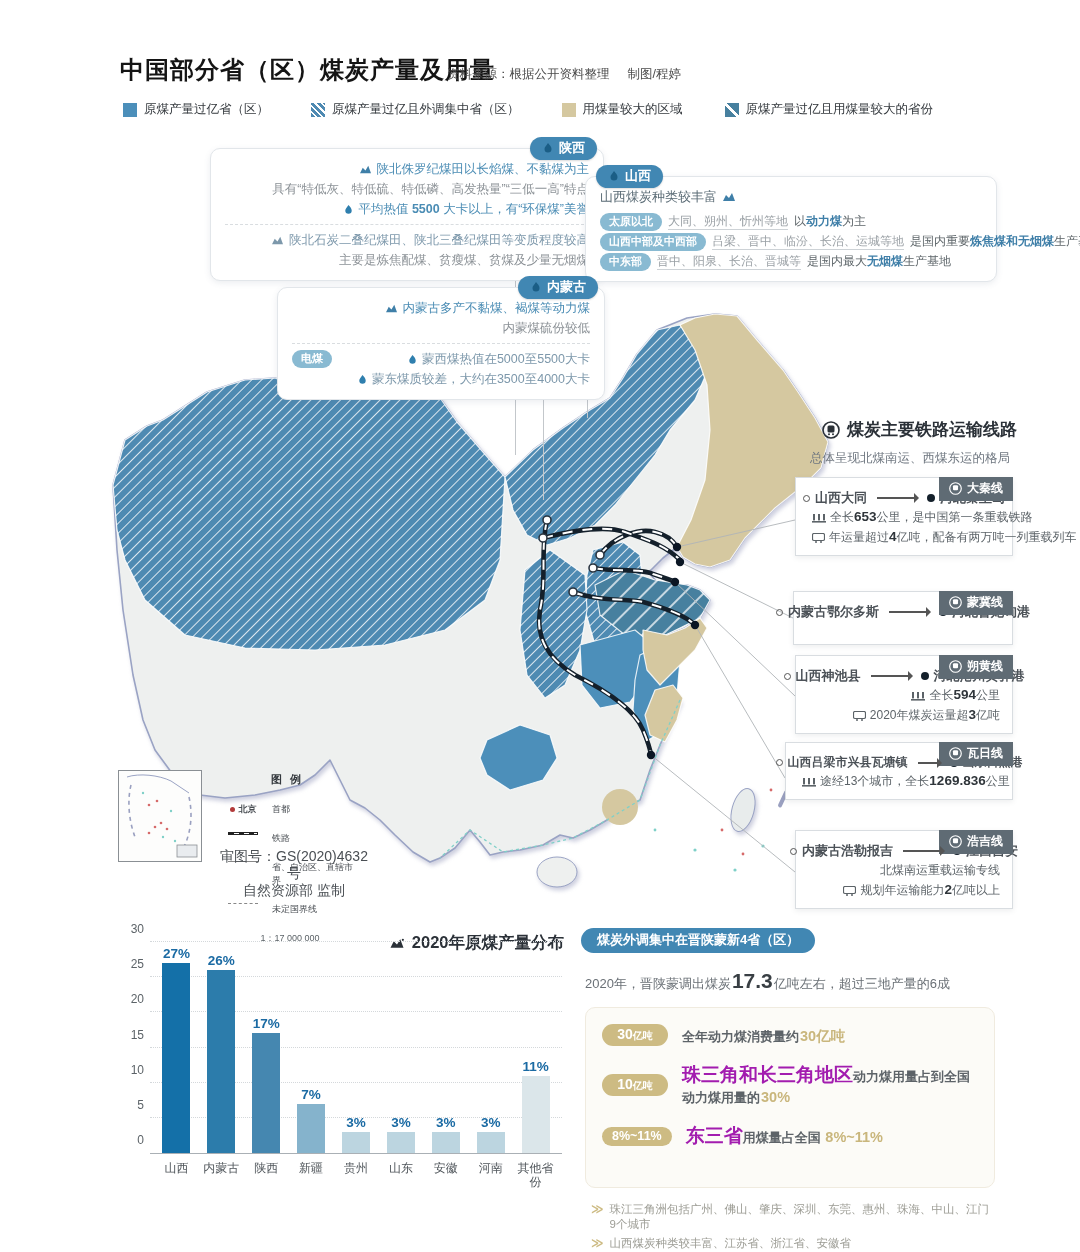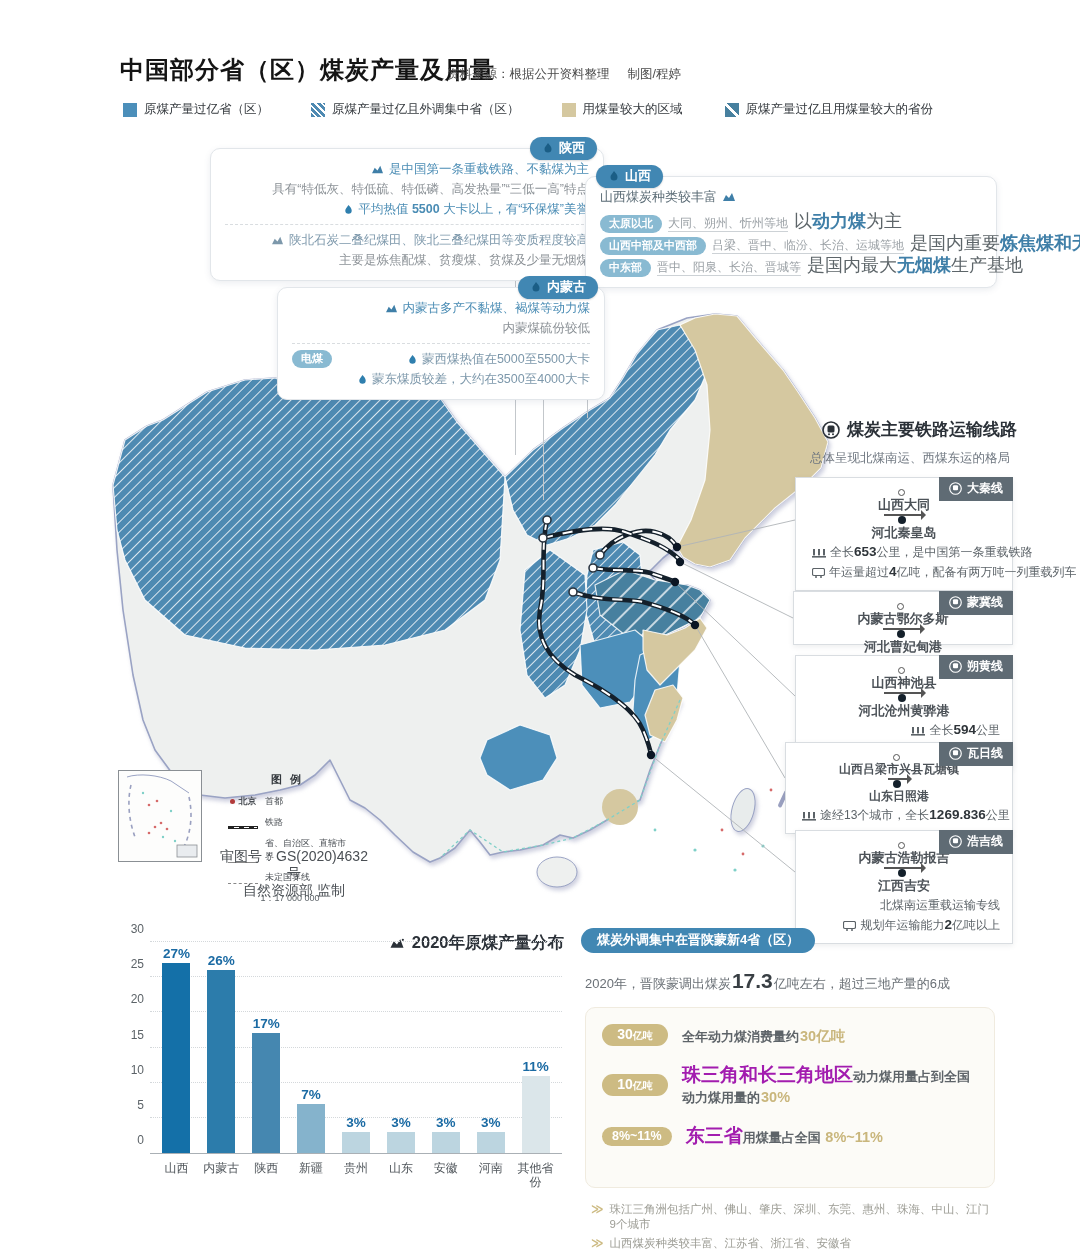--- a/index.html
+++ b/index.html
@@ -27,46 +27,46 @@
   .ln{font-size:12.5px;line-height:20px;white-space:nowrap;}
   .t-blue{color:#4a8cb4;}
   .t-grey{color:#8b9196;}
   .t-steel{color:#7d98ab;}
   .dotted-div{border-top:1px dashed #d9dde0;margin:5px 0;}
   .r{text-align:right;}
   .num{font-weight:800;}
   .pill{display:inline-block;background:#89bad2;color:#fff;font-size:11px;font-weight:700;
         border-radius:10px;padding:1px 9px 2px;line-height:15px;}
   .sub{font-size:12px;color:#9aa0a5;border-bottom:1px solid #cdd2d6;margin:0 6px;padding-bottom:1px;}
-  .desc{font-size:18px;color:#5d6569;}
+  .desc{font-size:12px;color:#5d6569;}
   .desc b{color:#3f7fa8;}
   .ico{display:inline-block;vertical-align:-2px;margin:0 4px;}
 
   
   .rail-head{position:absolute;left:822px;top:418px;display:flex;align-items:center;font-size:17px;font-weight:800;color:#2b3138;z-index:3;}
   .rail-head svg{margin-right:7px;}
   .rail-sub{position:absolute;left:810px;top:450px;font-size:12.5px;color:#6f7780;z-index:3;}
   .rail-box{position:absolute;background:#fff;border:1px solid #d9dde1;box-shadow:0 2px 5px rgba(90,100,110,.10);
             padding:7px 12px 8px;z-index:3;}
   .rail-tag{position:absolute;top:-1px;right:-1px;background:#5f6b74;color:#fff;font-size:12px;font-weight:700;
             padding:3px 10px 4px;display:flex;align-items:center;}
   .rail-tag svg{margin-right:5px;}
-  .route{display:flex;align-items:center;justify-content:center;font-size:13px;color:#4c5258;font-weight:600;white-space:nowrap;margin-top:4px;flex-direction:column;}
+  .route{display:flex;align-items:center;justify-content:center;font-size:13px;color:#4c5258;font-weight:600;white-space:nowrap;margin-top:4px;}
   .odot{width:7px;height:7px;border:1.5px solid #555;border-radius:50%;margin-right:5px;flex:0 0 auto;}
   .ddot{width:8px;height:8px;background:#14202b;border-radius:50%;margin:0 5px 0 0;flex:0 0 auto;}
   .arrow{position:relative;width:40px;height:2px;background:#555;margin:0 10px;flex:0 0 auto;}
   .arrow::after{content:"";position:absolute;right:-7px;top:-4px;border:5px solid transparent;border-left-color:#555;}
   .note{font-size:12px;color:#5c6368;line-height:20px;text-align:right;white-space:nowrap;}
   .note .num{font-size:13.5px;color:#2f353a;}
 
   
   .inset{position:absolute;left:118px;top:770px;width:84px;height:92px;border:1px solid #8a8f94;background:#fdfdfc;z-index:3;}
   .mleg{position:absolute;left:226px;top:772px;width:128px;z-index:3;font-size:9px;color:#4a4f54;}
   .mleg .mt{text-align:center;font-size:11px;font-weight:700;letter-spacing:8px;color:#33383d;margin-bottom:4px;}
-  .mleg .row{display:flex;align-items:flex-end;margin:8px 0;}
+  .mleg .row{display:flex;align-items:flex-start;margin:16px 0;gap:7px;}
   .mleg .sym{width:34px;flex:0 0 auto;display:flex;align-items:center;justify-content:center;margin-right:5px;}
   .rail-sym{width:30px;height:3px;background:repeating-linear-gradient(90deg,#222 0 5px,#fff 5px 10px);border:0.5px solid #222;}
   .line-sym{width:30px;height:0;border-top:1px solid #888;}
   .dash-sym{width:30px;height:0;border-top:1px dashed #888;}
   .scale{text-align:center;margin-top:4px;color:#5c6368;}
   .approval{position:absolute;left:214px;top:848px;width:160px;text-align:center;font-size:14px;color:#4a4f54;line-height:17px;z-index:3;}
 
   
   .chart{position:absolute;left:118px;top:930px;width:448px;height:282px;z-index:3;}
   .chart-title{position:absolute;right:2px;top:2px;display:flex;align-items:center;font-size:16.5px;font-weight:800;color:#2b3138;}
@@ -251,21 +251,21 @@
 
   <div class="cobox" style="left:210px;top:148px;width:394px;">
     <div class="tagblue" style="right:6px;">
       <svg width="12" height="12" viewBox="0 0 12 12">
           <path d="M6 1 C7.5 3 9.5 4.5 9.5 7 A3.5 3.5 0 0 1 2.5 7 C2.5 5 4.5 3.5 6 1 Z" fill="#1b5e86"></path>
         </svg>
       <span>陕西</span>
     </div>
     <div class="ln t-blue r"><svg class="ico" width="15" height="11" viewBox="0 0 16 12">
           <path d="M2 10 L5 4 L8 7 L11 2 L14 10 Z" fill="#3f7fa8"></path>
-        </svg><span>是中国第一条重载铁路、不黏煤为主</span></div>
+        </svg><span>陕北侏罗纪煤田以长焰煤、不黏煤为主</span></div>
     <div class="ln t-grey r">具有“特低灰、特低硫、特低磷、高发热量”“三低一高”特点</div>
     <div class="ln t-blue r"><svg class="ico" width="11" height="11" viewBox="0 0 12 12">
           <path d="M6 1 C7.5 3 9.5 4.5 9.5 7 A3.5 3.5 0 0 1 2.5 7 C2.5 5 4.5 3.5 6 1 Z" fill="#2f7fae"></path>
         </svg><span>平均热值 </span><span class="num">5500</span><span> 大卡以上，有“环保煤”美誉</span></div>
     <div class="dotted-div"></div>
     <div class="ln t-steel r"><svg class="ico" width="15" height="11" viewBox="0 0 16 12">
           <path d="M2 10 L5 4 L8 7 L11 2 L14 10 Z" fill="#7d98ab"></path>
         </svg><span>陕北石炭二叠纪煤田、陕北三叠纪煤田等变质程度较高</span></div>
     <div class="ln t-grey r">主要是炼焦配煤、贫瘦煤、贫煤及少量无烟煤</div>
   </div>

